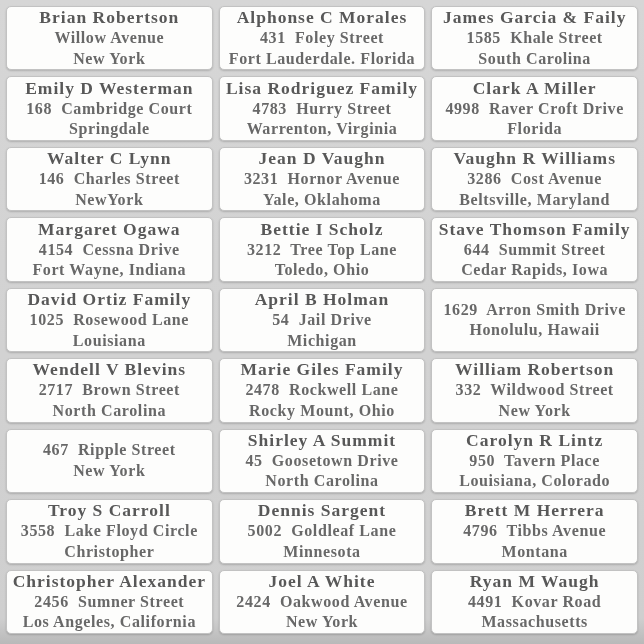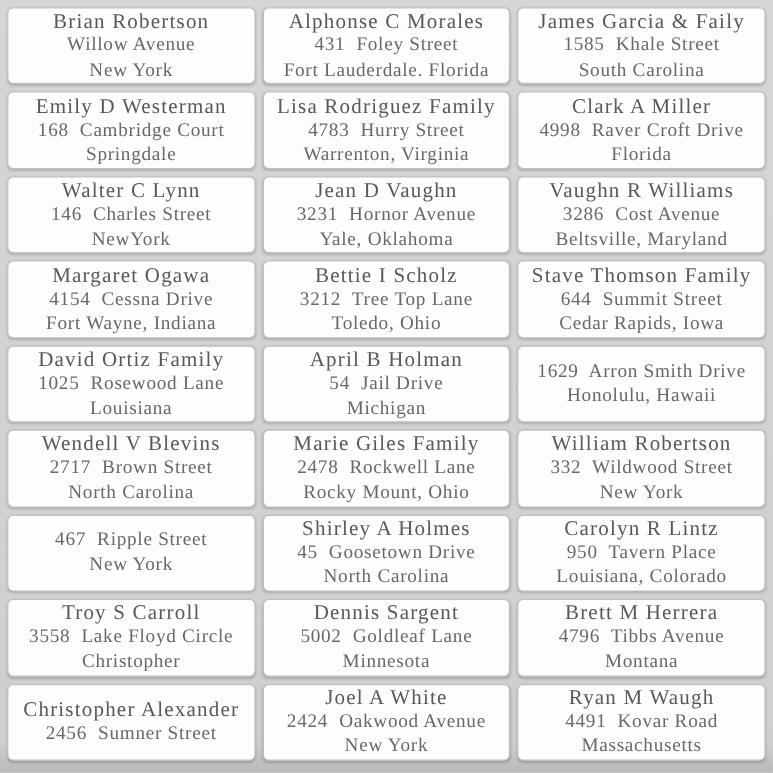--- a/index.html
+++ b/index.html
@@ -33,20 +33,21 @@
     background: var(--label-bg);
     border: 1px solid var(--label-border);
     border-radius: 5px;
     box-shadow: 0 1px 2px rgba(0,0,0,0.18);
     display: flex;
     flex-direction: column;
     align-items: center;
     justify-content: center;
     padding: 2px 6px;
     overflow: hidden;
+    font-weight: bold;
   }
   .label-name {
     font-size: 17.5px;
     letter-spacing: 1px;
     color: var(--name-color);
     line-height: 1.2;
     white-space: nowrap;
   }
   .label-street, .label-city {
     font-size: 16px;
@@ -166,21 +167,21 @@
     <div class="label-street">332  Wildwood Street</div>
     <div class="label-city">New York</div>
   </div>
 
   <div class="label-cell">
     <div class="label-street">467  Ripple Street</div>
     <div class="label-city">New York</div>
   </div>
 
   <div class="label-cell">
-    <div class="label-name">Shirley A Holmes</div>
+    <div class="label-name">Shirley A Summit</div>
     <div class="label-street">45  Goosetown Drive</div>
     <div class="label-city">North Carolina</div>
   </div>
 
   <div class="label-cell">
     <div class="label-name">Carolyn R Lintz</div>
     <div class="label-street">950  Tavern Place</div>
     <div class="label-city">Louisiana, Colorado</div>
   </div>
 
@@ -198,20 +199,21 @@
 
   <div class="label-cell">
     <div class="label-name">Brett M Herrera</div>
     <div class="label-street">4796  Tibbs Avenue</div>
     <div class="label-city">Montana</div>
   </div>
 
   <div class="label-cell">
     <div class="label-name">Christopher Alexander</div>
     <div class="label-street">2456  Sumner Street</div>
+    <div class="label-city">Los Angeles, California</div>
   </div>
 
   <div class="label-cell">
     <div class="label-name">Joel A White</div>
     <div class="label-street">2424  Oakwood Avenue</div>
     <div class="label-city">New York</div>
   </div>
 
   <div class="label-cell">
     <div class="label-name">Ryan M Waugh</div>

